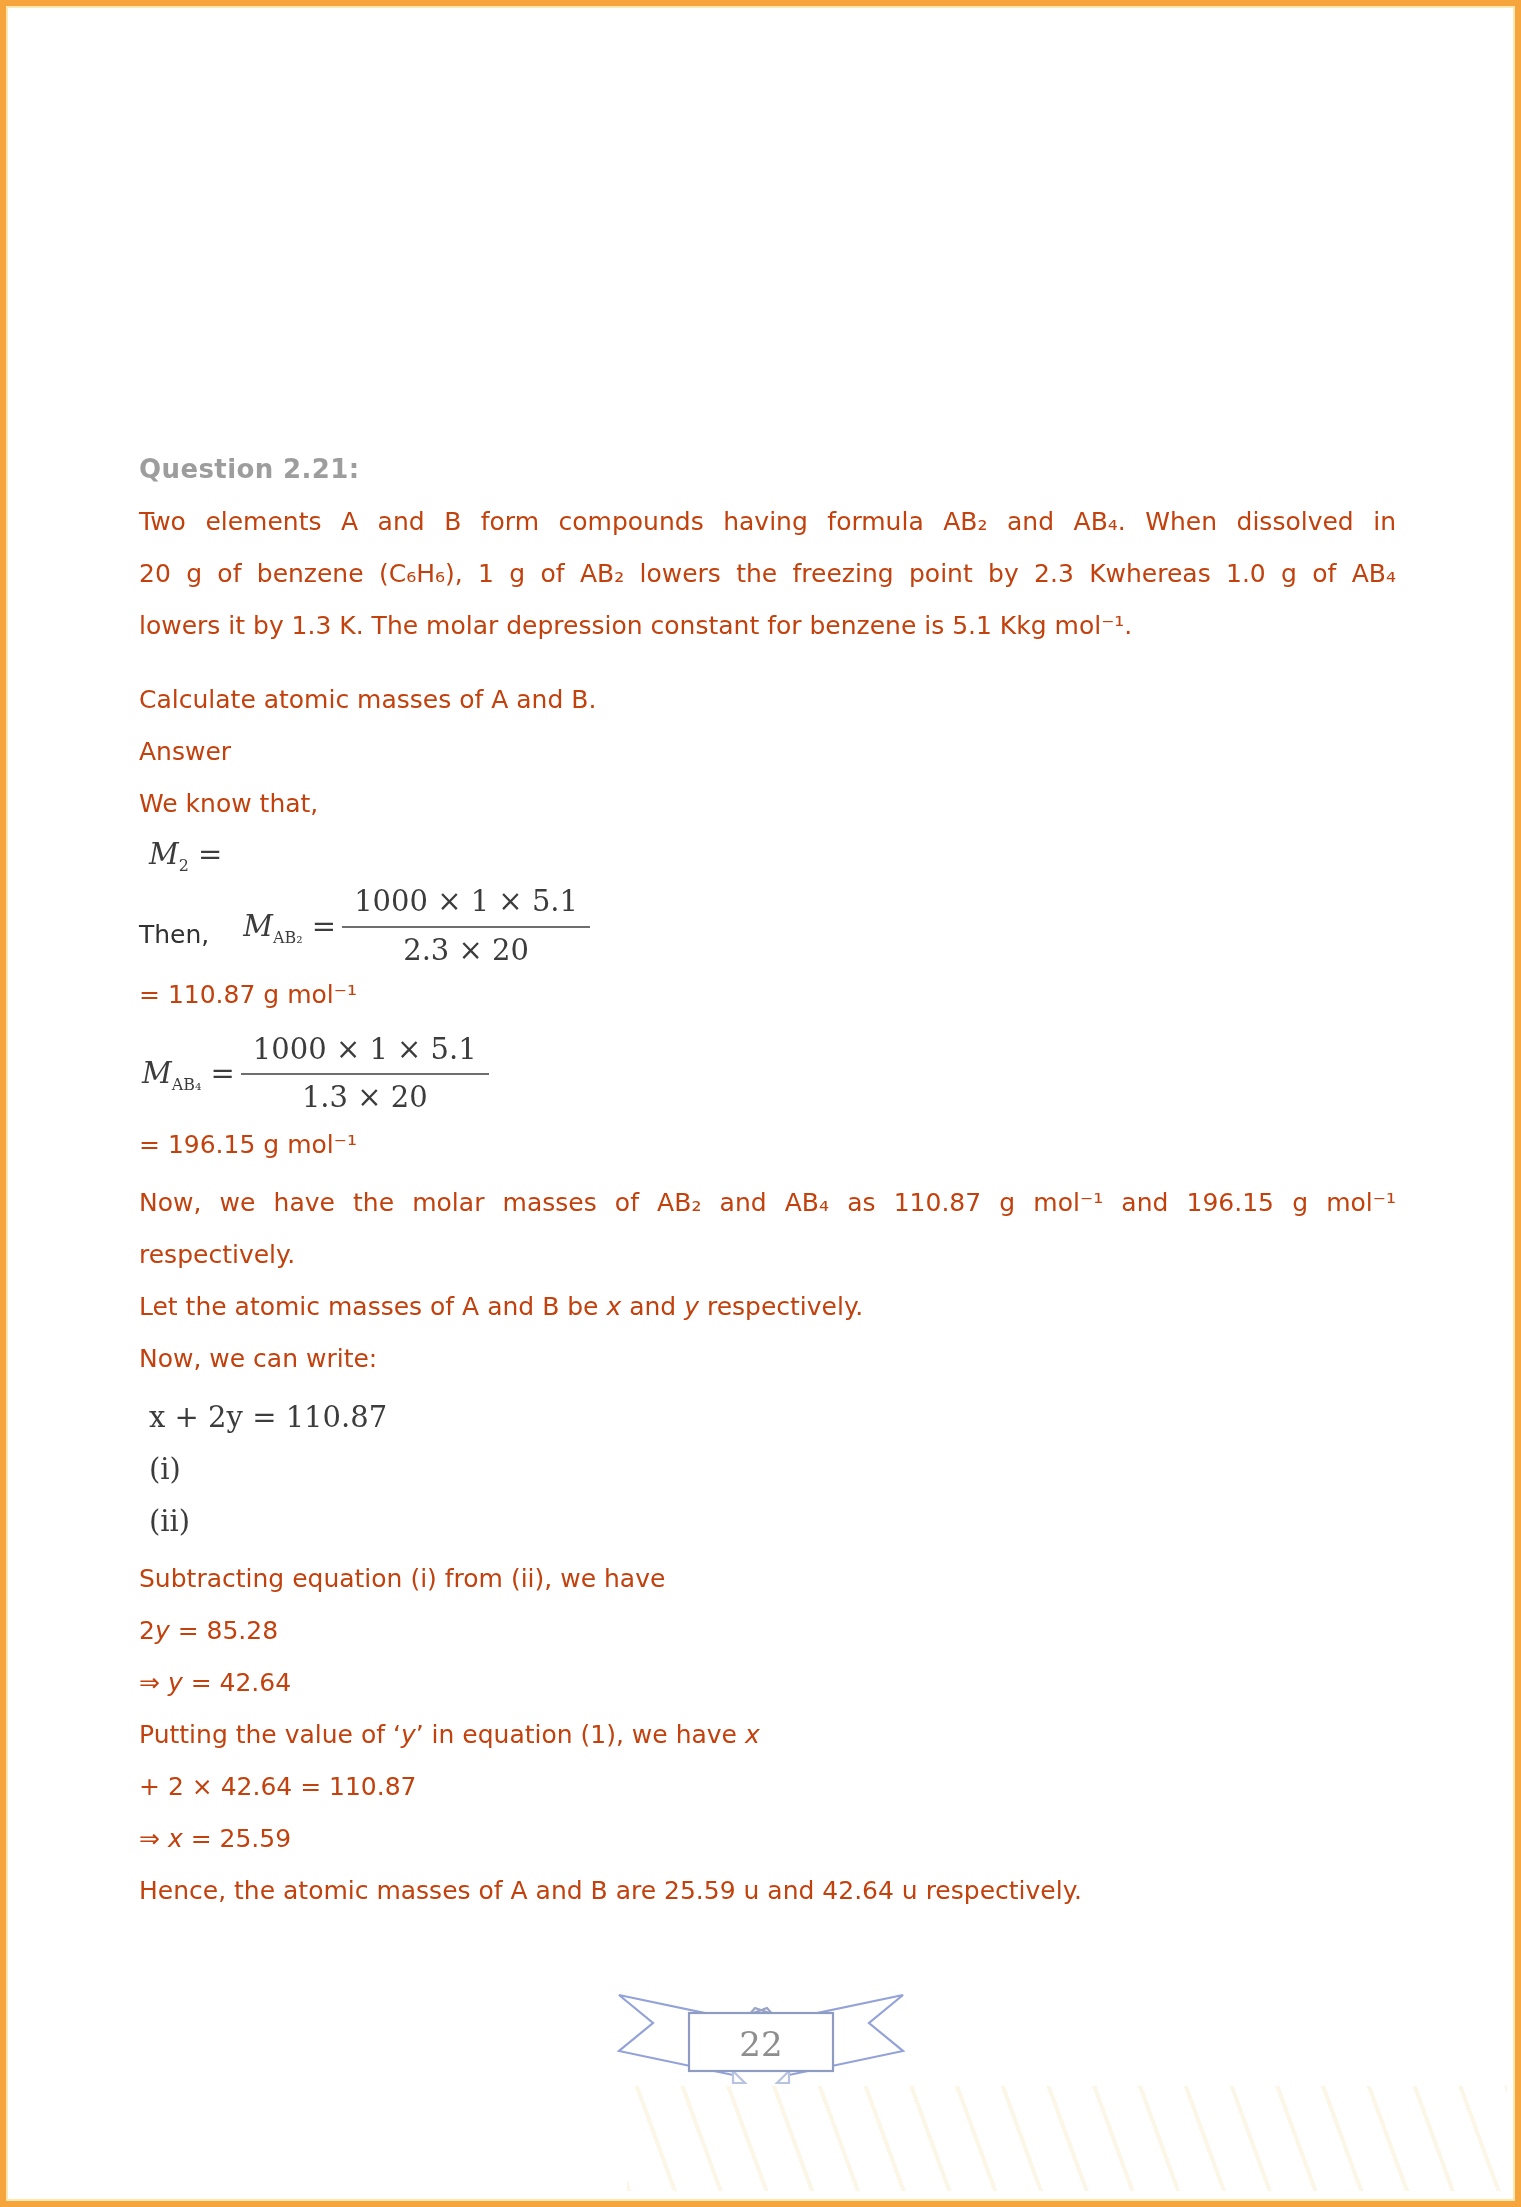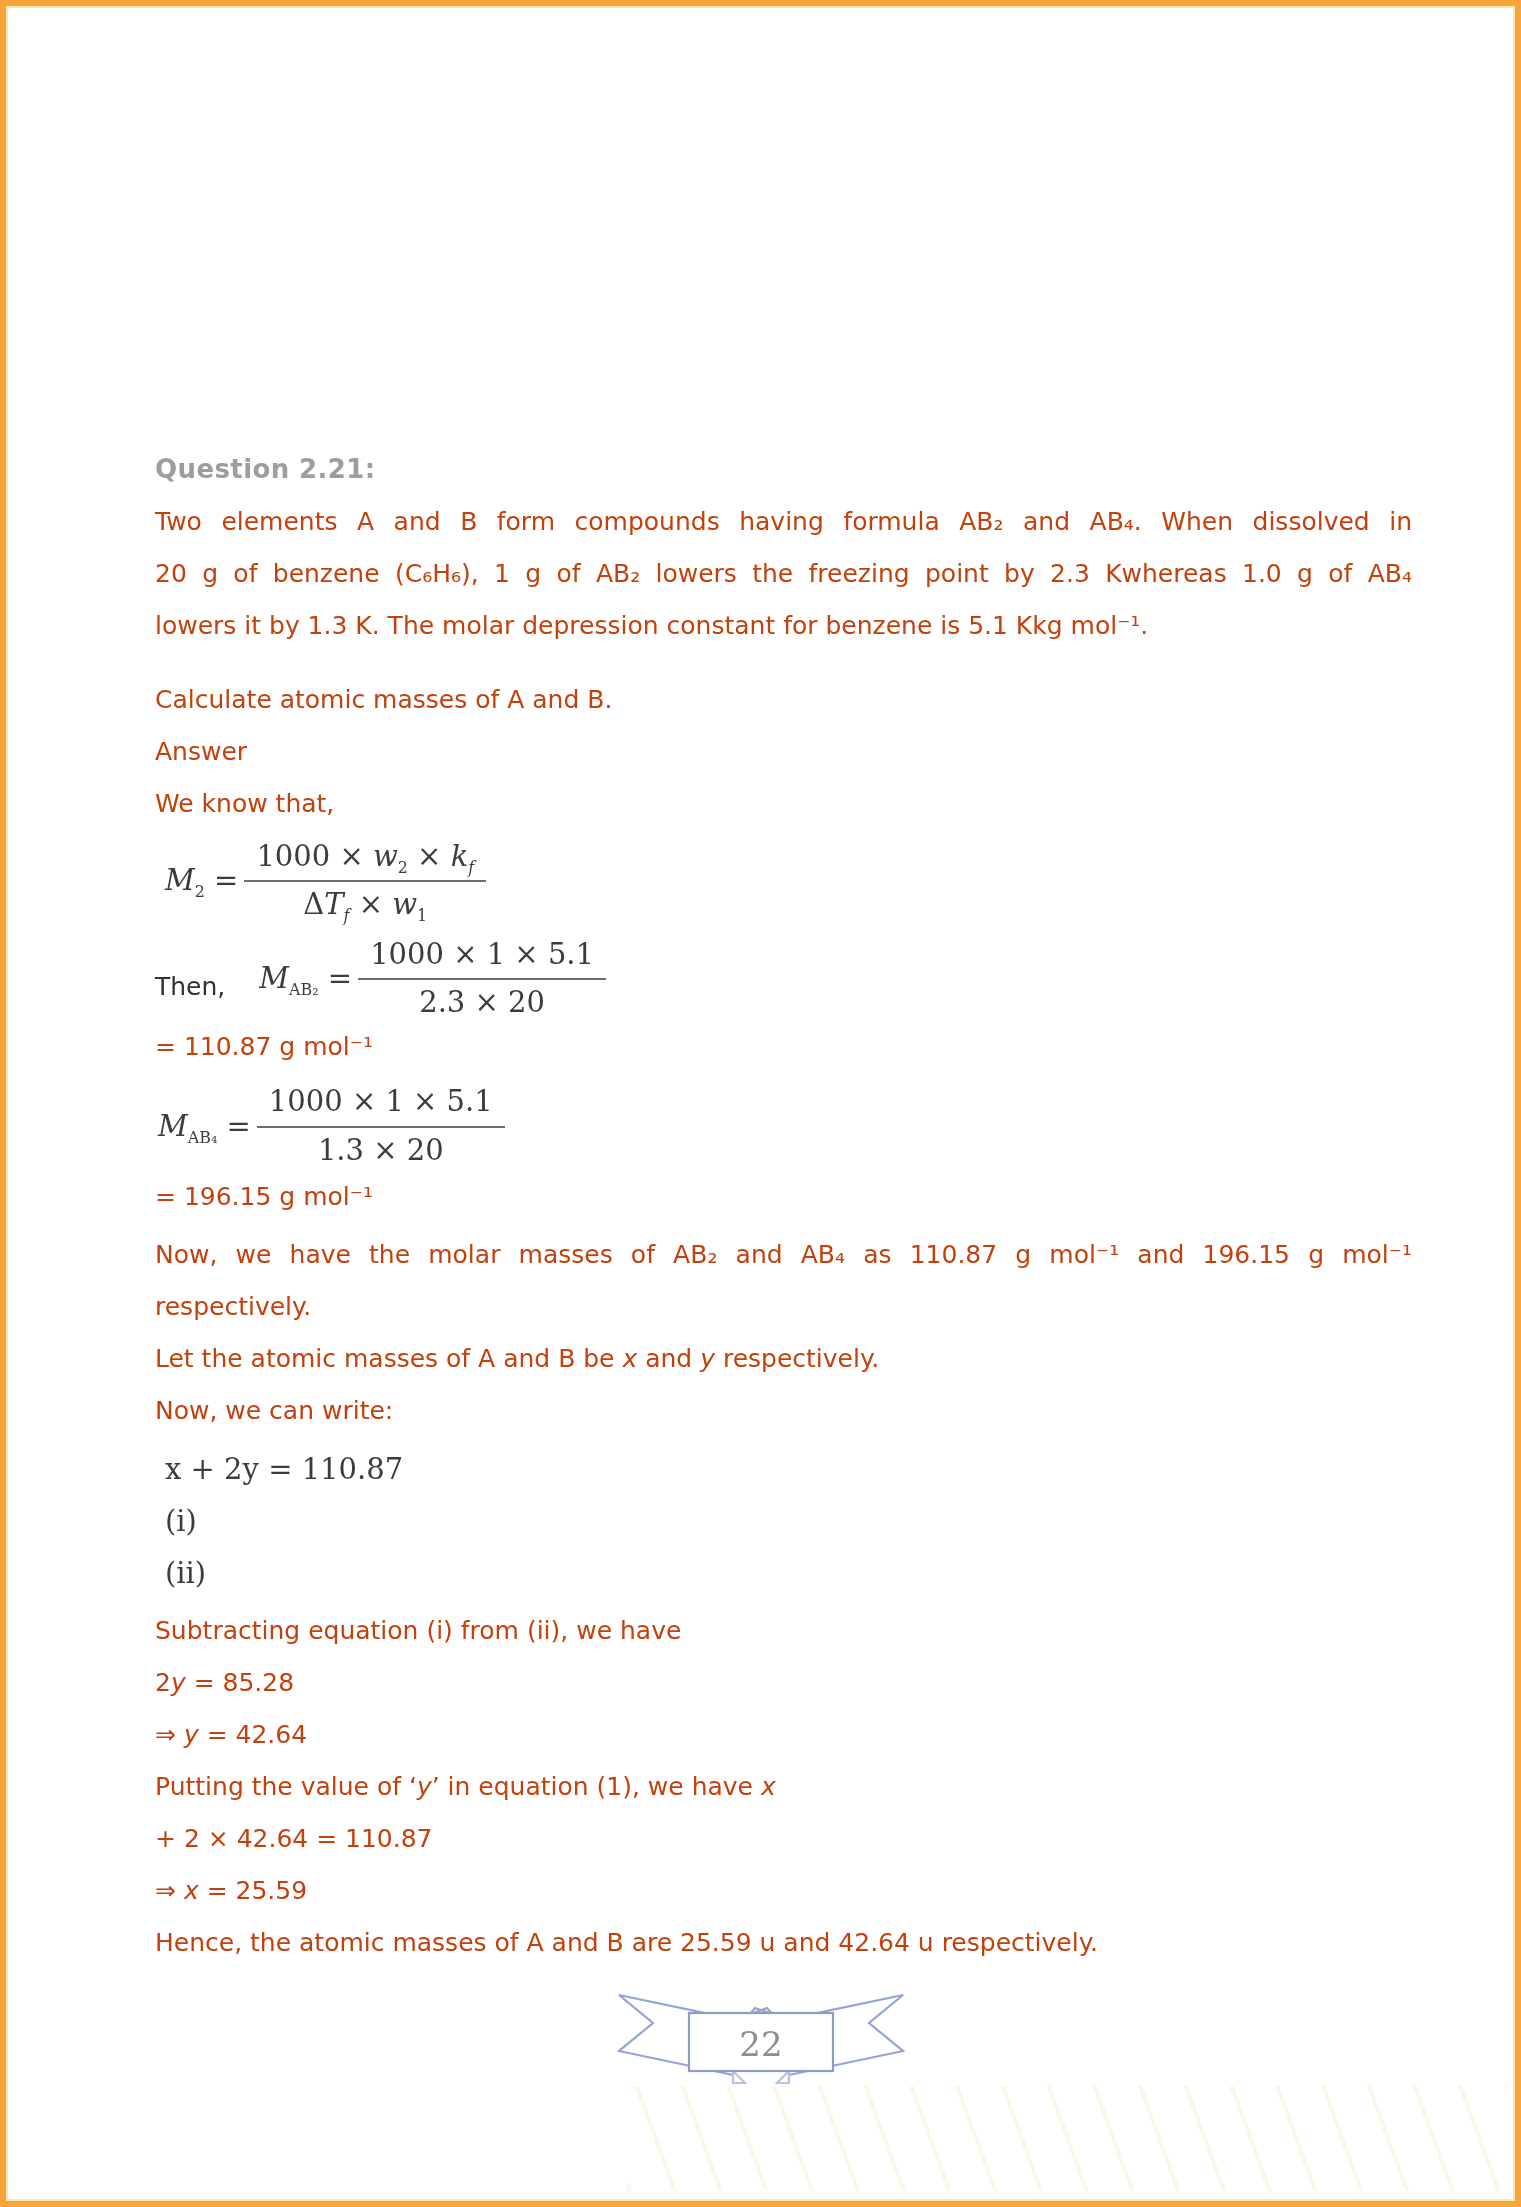--- a/index.html
+++ b/index.html
@@ -1,20 +1,20 @@
 <!DOCTYPE html>
 <html><head>
 <meta charset="utf-8">
 <style>
   html,body{margin:0;padding:0;background:#ffffff;}
   .frame{
     width:1521px;height:2207px;box-sizing:border-box;position:relative;overflow:hidden;
     background:#ffffff;border:6px solid #f6a43c;
     box-shadow:inset 0 0 0 2px #ffe7b0;
-    font-family:"DejaVu Sans","Liberation Sans",sans-serif;color:#313131;padding-left:16px;
+    font-family:"DejaVu Sans","Liberation Sans",sans-serif;color:#313131;
   }
   .content{margin-left:133px;width:1257px;padding-top:448px;}
   .qhead{font-size:26px;font-weight:700;color:#9d9d9d;margin:0 0 12px 0;letter-spacing:.4px;}
   p{margin:0;font-size:25px;line-height:52px;color:#c2410c;}
   .just{text-align:justify;text-align-last:justify;}
   .mt1{margin-top:22px;}
   .it{font-style:italic;}
 
   
   .math{
@@ -59,24 +59,20 @@
     <p class="just">Two elements A and B form compounds having formula AB₂ and AB₄. When dissolved in</p>
     <p class="just">20 g of benzene (C₆H₆), 1 g of AB₂ lowers the freezing point by 2.3 Kwhereas 1.0 g of AB₄</p>
     <p>lowers it by 1.3 K. The molar depression constant for benzene is 5.1 Kkg mol⁻¹.</p>
 
     <p class="mt1">Calculate atomic masses of A and B.</p>
     <p>Answer</p>
     <p>We know that,</p>
 
     <div class="math f1">
       <span><span class="mvar">M</span><sub>2</sub>&nbsp;<span>=</span></span>
-      <span class="frac">
-        <span class="num"><span>1000 × </span><span class="mvar">w</span><sub>2</sub><span> × </span><span class="mvar">k</span><sub class="mvar">f</sub></span>
-        <span class="den"><span>Δ</span><span class="mvar">T</span><sub class="mvar">f</sub><span> × </span><span class="mvar">w</span><sub>1</sub></span>
-      </span>
     </div>
 
     <div class="then-row">
       <span class="then-label">Then,</span>
       <div class="math">
         <span><span class="mvar">M</span><sub>AB₂</sub>&nbsp;<span>=</span></span>
         <span class="frac">
           <span class="num">1000 × 1 × 5.1</span>
           <span class="den">2.3 × 20</span>
         </span>

